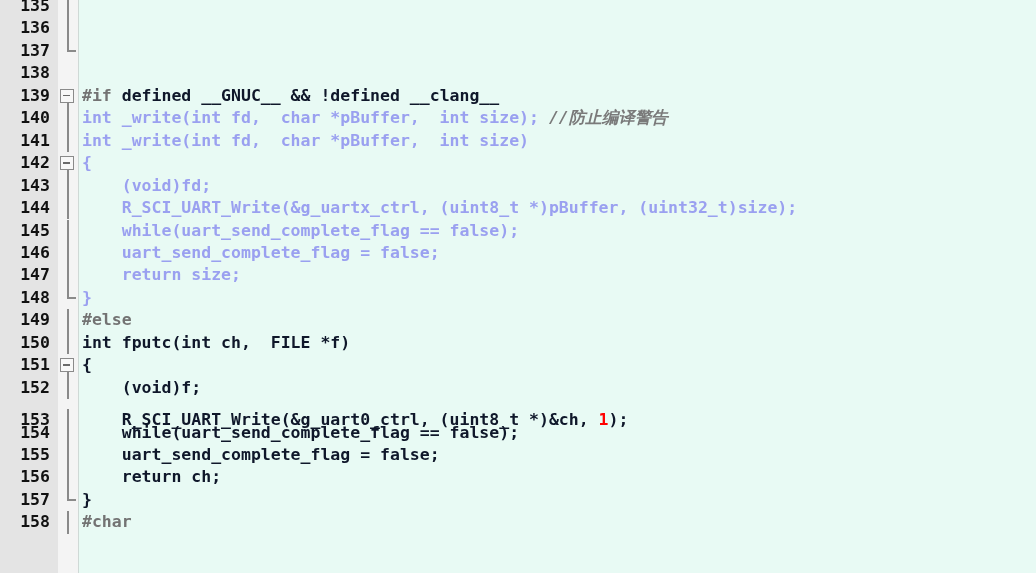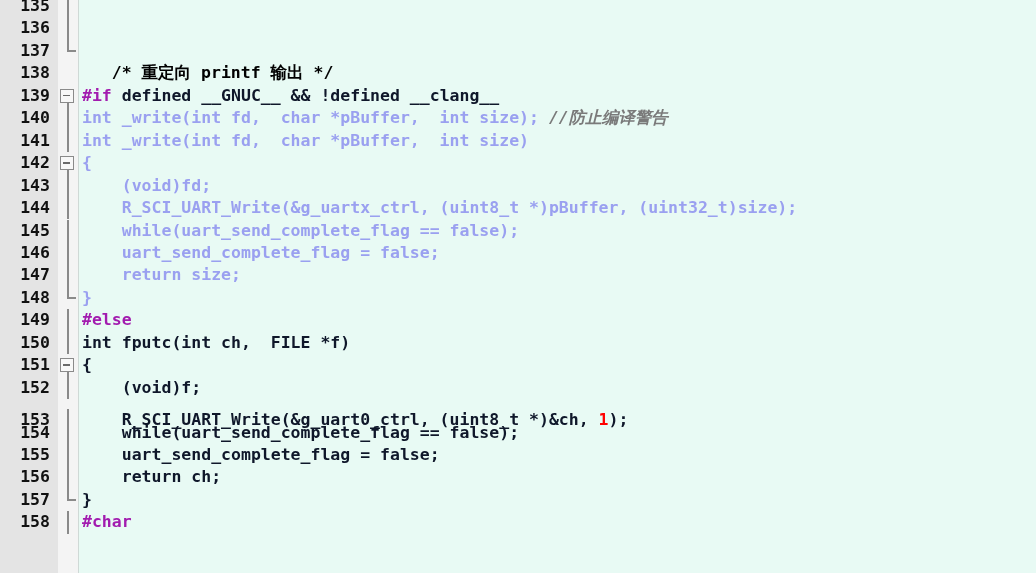--- a/index.html
+++ b/index.html
@@ -131,37 +131,37 @@
     left: 0px;
     top: 10px;
     width: 9px;
     height: 2px;
     background: #8a8a8a;
   }
 
   
   .t-light    { color: #9aa0f0; text-align: right; }
   .t-dark     { color: #0f172a; }
-  .t-red      { color: #a21caf; }
+  .t-red      { color: #737373; }
   .t-black    { color: #000000; }
   .t-comment  { color: #7a7a7a; font-style: italic; font-weight: bold; margin-top: 40px; }
   .t-num      { color: #ff0000; }
 </style>
 </head>
 <body>
 
 <div id="editor">
   <div class="gutter-bg"></div>
   <div class="fold-bg"></div>
   <div class="fold-sep"></div>
   <div id="rows">
       <div class="row" style="top: -5px;"><div class="lineno">135</div><div class="foldcell"><span class="vline"></span></div><div class="code"></div></div>
       <div class="row" style="top: 17.45px;"><div class="lineno">136</div><div class="foldcell"><span class="vline"></span></div><div class="code"></div></div>
       <div class="row" style="top: 39.9px;"><div class="lineno">137</div><div class="foldcell"><span class="endmark"></span></div><div class="code"></div></div>
-      <div class="row" style="top: 62.35px;"><div class="lineno">138</div><div class="foldcell"></div><div class="code"><span class="t-black">   </span><span class="t-black">/* 重定向 printf 输出 */</span></div></div>
+      <div class="row" style="top: 62.35px;"><div class="lineno">138</div><div class="foldcell"></div><div class="code"><span class="t-black">   </span></div></div>
       <div class="row" style="top: 84.8px;"><div class="lineno">139</div><div class="foldcell"><span class="box"></span><span class="vline below-box"></span></div><div class="code"><span class="t-red">#if</span><span class="t-dark"> defined __GNUC__ &amp;&amp; !defined __clang__</span></div></div>
       <div class="row" style="top: 107.25px;"><div class="lineno">140</div><div class="foldcell"><span class="vline"></span></div><div class="code"><span class="t-light">int _write(int fd,  char *pBuffer,  int size);</span><span class="t-light"> </span><span class="t-comment">//防止编译警告</span></div></div>
       <div class="row" style="top: 129.7px;"><div class="lineno">141</div><div class="foldcell"><span class="vline"></span></div><div class="code"><span class="t-light">int _write(int fd,  char *pBuffer,  int size)</span></div></div>
       <div class="row" style="top: 152.15px;"><div class="lineno">142</div><div class="foldcell"><span class="box"></span><span class="vline below-box"></span></div><div class="code"><span class="t-light">{</span></div></div>
       <div class="row" style="top: 174.6px;"><div class="lineno">143</div><div class="foldcell"><span class="vline"></span></div><div class="code"><span class="t-light">    (void)fd;</span></div></div>
       <div class="row" style="top: 197.05px;"><div class="lineno">144</div><div class="foldcell"><span class="vline"></span></div><div class="code"><span class="t-light">    R_SCI_UART_Write(&amp;g_uartx_ctrl, (uint8_t *)pBuffer, (uint32_t)size);</span></div></div>
       <div class="row" style="top: 219.5px;"><div class="lineno">145</div><div class="foldcell"><span class="vline"></span></div><div class="code"><span class="t-light">    while(uart_send_complete_flag == false);</span></div></div>
       <div class="row" style="top: 241.95px; padding-left: 15px;"><div class="lineno">146</div><div class="foldcell"><span class="vline"></span></div><div class="code"><span class="t-light">    uart_send_complete_flag = false;</span></div></div>
       <div class="row" style="top: 264.4px;"><div class="lineno">147</div><div class="foldcell"><span class="vline"></span></div><div class="code"><span class="t-light">    return size;</span></div></div>
       <div class="row" style="top: 286.85px;"><div class="lineno">148</div><div class="foldcell"><span class="endmark"></span></div><div class="code"><span class="t-light">}</span></div></div>

